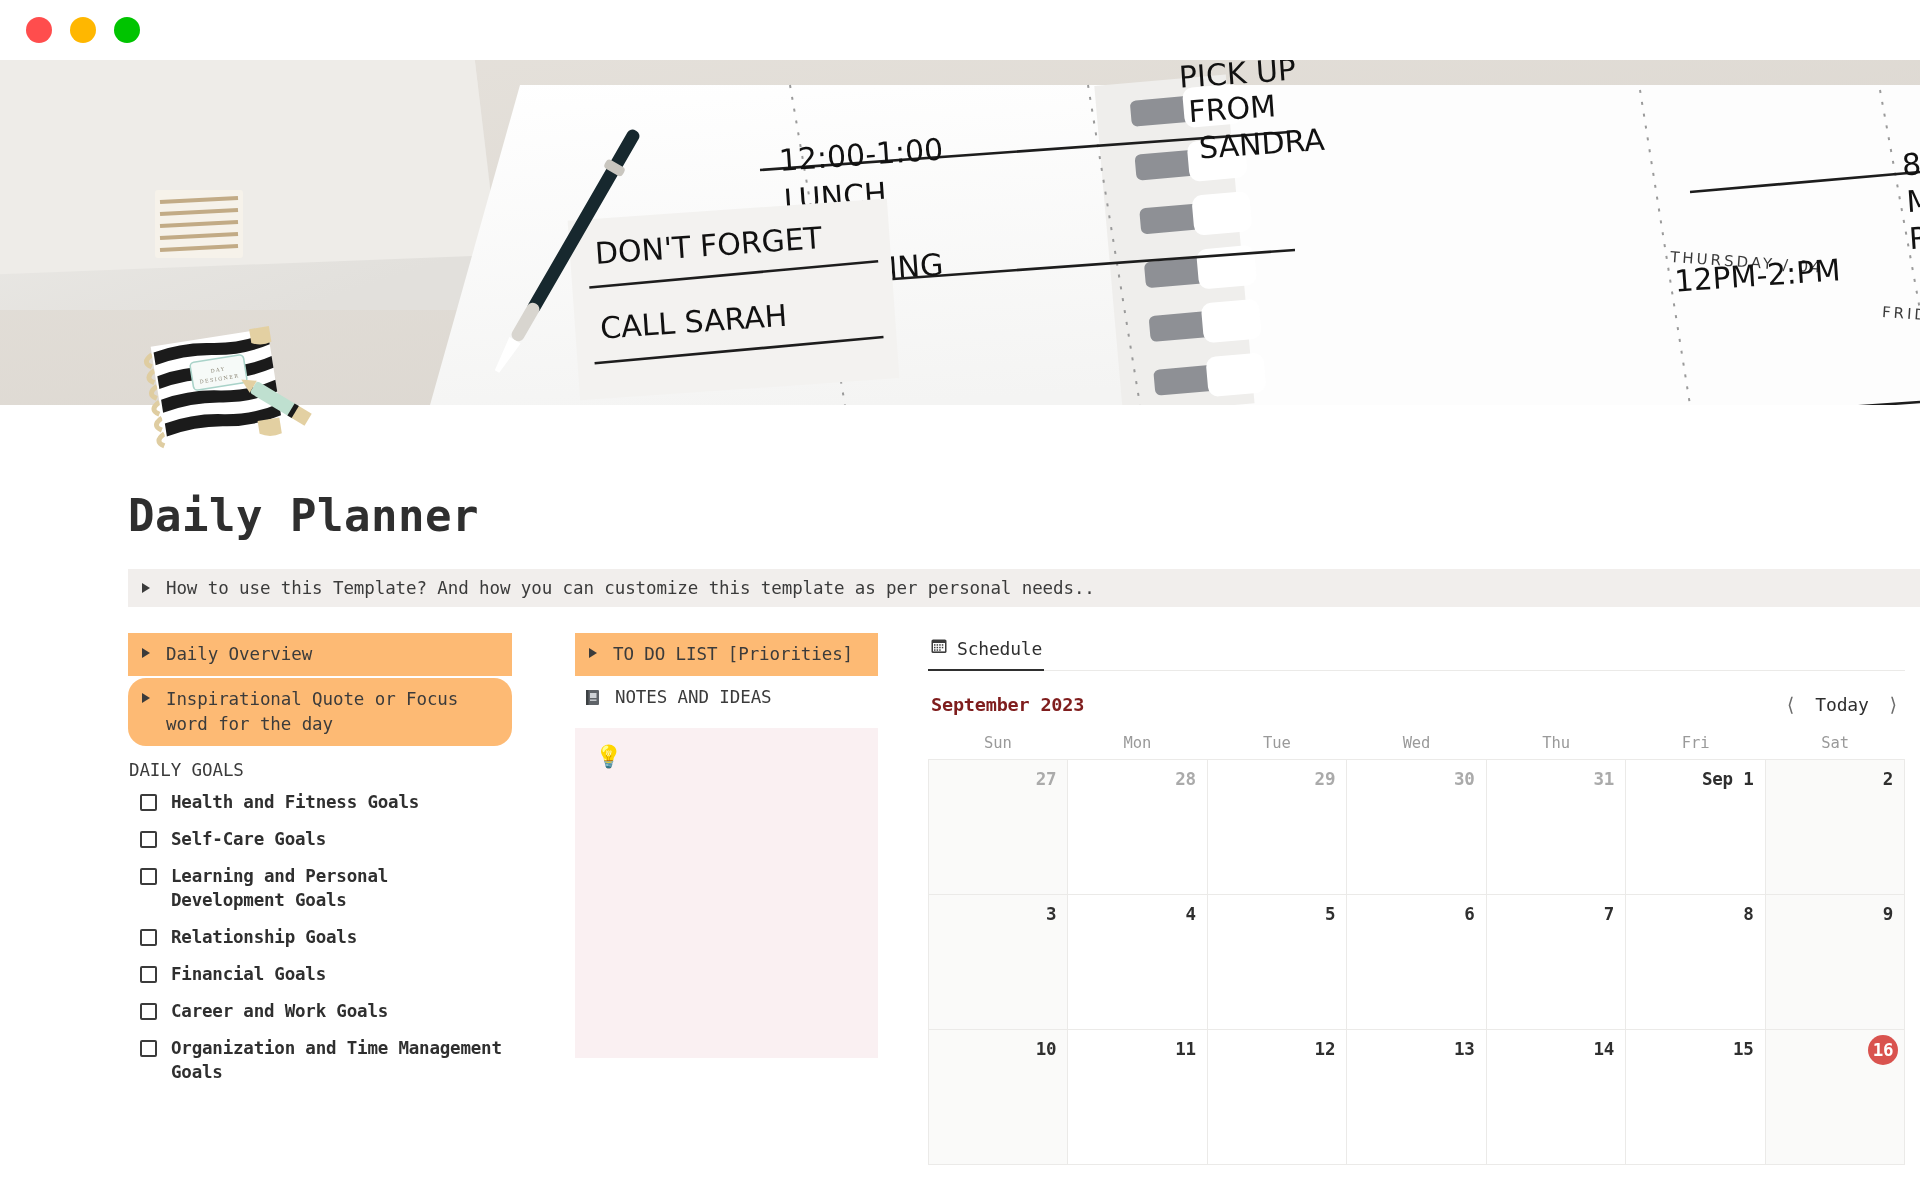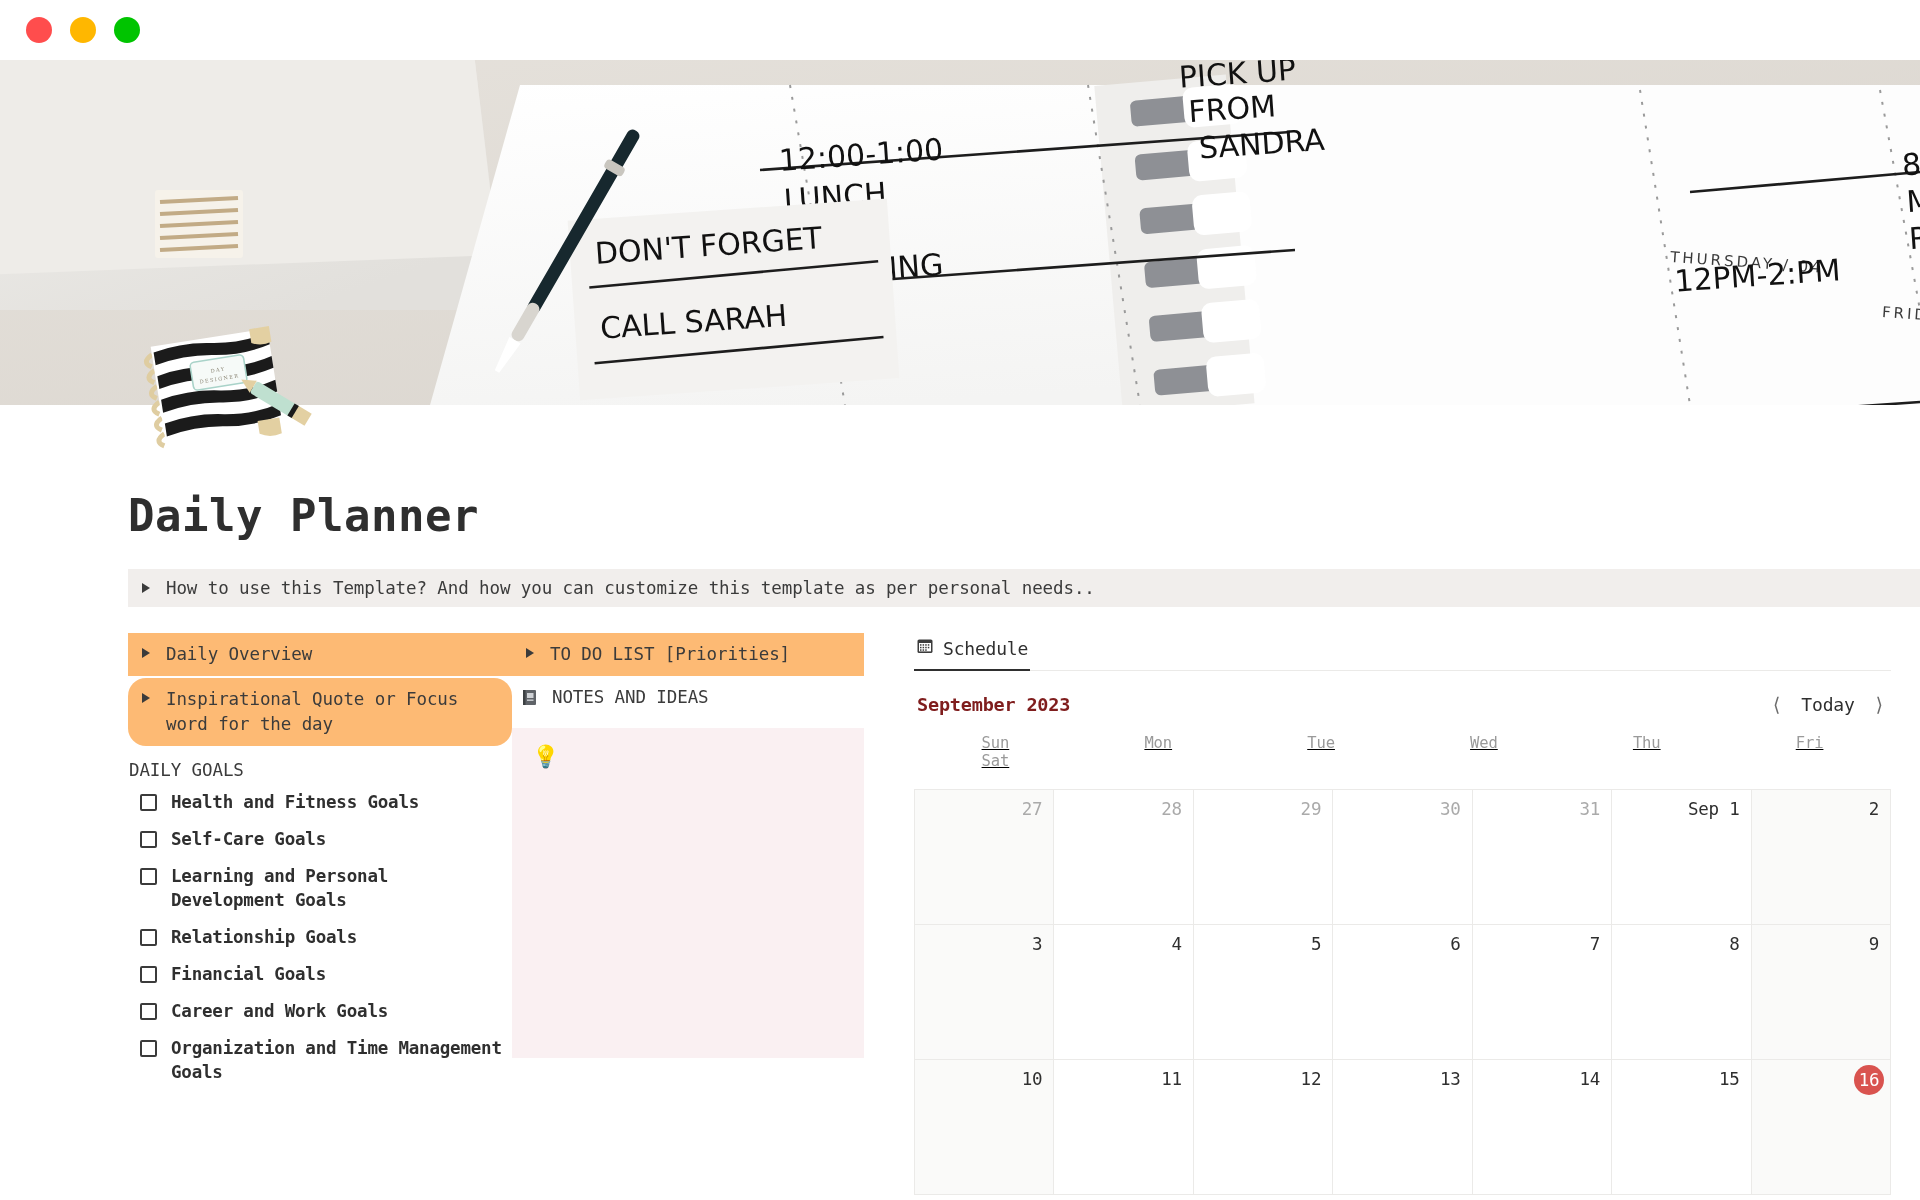--- a/index.html
+++ b/index.html
@@ -87,21 +87,21 @@
   .callout-band .txt {
     font-size: 17.5px;
     color: #3b3b3b;
     letter-spacing: -0.1px;
     white-space: nowrap;
   }
 
   
   .cols { display: flex; align-items: flex-start; }
   .col-left  { width: 384px; flex: none; }
-  .col-mid   { width: 352px; flex: none; }
+  .col-mid   { width: 303px; flex: none; margin-left: 63px; }
   .col-right { width: 977px; flex: none; margin-left: 50px; }
 
   .toggle-row {
     background: #fdba74;
     display: flex;
     align-items: flex-start;
     padding: 9px 10px 9px 14px;
     min-height: 35px;
   }
   .toggle-row .tri { margin-top: 6px; }
@@ -204,23 +204,22 @@
     padding: 2px 3px;
   }
   .cal-nav .today {
     font-size: 18px;
     color: #2f2f2f;
     letter-spacing: -0.2px;
   }
 
   .dow-row {
     display: grid;
-    grid-template-columns: repeat(6, 1fr);
-    margin-bottom: 19px;
-    text-decoration: underline;
+    grid-template-columns: repeat(7, 1fr);
+    margin-bottom: 7px;
   }
   .dow {
     text-align: center;
     font-size: 15.5px;
     color: #9a9a9a;
     letter-spacing: -0.1px;
   }
 
   .cal-grid {
     border-top: 1px solid #ebeae8;
@@ -228,20 +227,21 @@
     display: grid;
     grid-template-columns: repeat(7, 1fr);
   }
   .cal-cell {
     border-right: 1px solid #ebeae8;
     border-bottom: 1px solid #ebeae8;
     height: 135px;
     padding: 9px 11px 16px 0;
     text-align: right;
     background: #ffffff;
+    font-weight: bold;
   }
   .cal-cell.weekend { background: #fafaf9; }
   .daynum {
     font-size: 17.5px;
     color: #2f2f2f;
     letter-spacing: -0.2px;
     display: inline-block;
   }
   .cal-cell.muted .daynum { color: #aaaaaa; }
   .cal-cell.today-cell .daynum {

